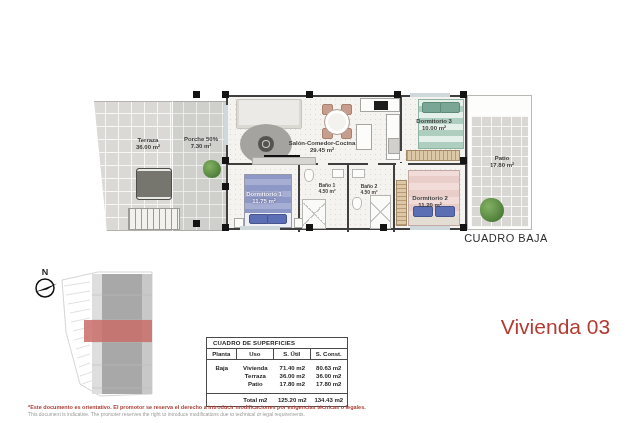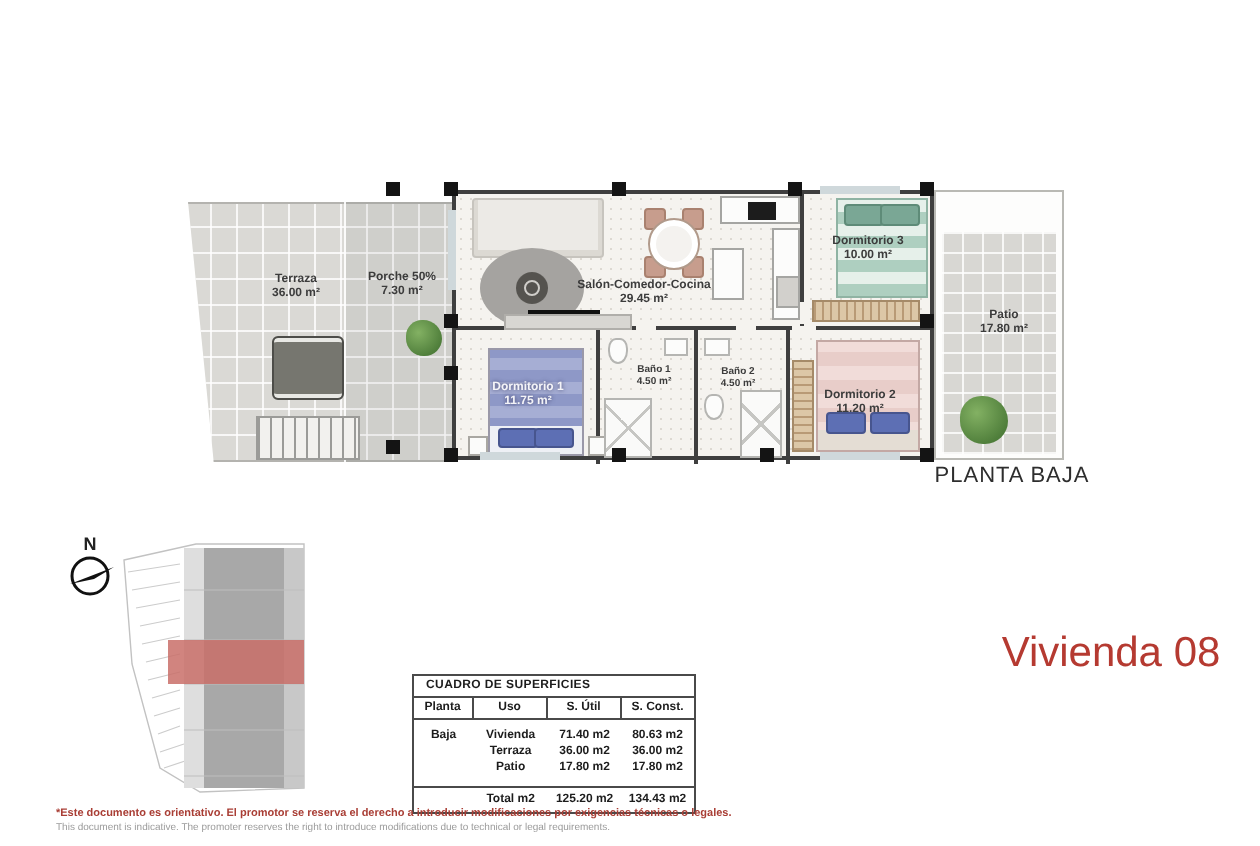--- a/index.html
+++ b/index.html
@@ -234,37 +234,37 @@
   </div>
   <div class="rlabel tiny" style="left:349px;top:183px;width:40px;">
     <div>Baño 2</div>
       <div class="area">4.50 m²</div>
   </div>
   <div class="rlabel" style="left:400px;top:195px;width:60px;">
     <div>Dormitorio 2</div>
       <div class="area">11.20 m²</div>
   </div>
 
-  <div class="abs plan-title">PLANTA BAJA</div>
+  <div class="abs plan-title">CUADRO BAJA</div>
 
   <svg class="abs siteplan" width="128" height="142" viewBox="0 0 128 142">
     <text x="17" y="13" font-size="9" font-weight="bold" fill="#222" text-anchor="middle" font-family="Liberation Sans, sans-serif">N</text>
     <circle cx="17" cy="26" r="9" fill="#fff" stroke="#111" stroke-width="1.5"></circle>
     <polygon points="7,30 29,21.5 19,27.5" fill="#111"></polygon>
 
     <polygon points="34,18 70,10 124,10 124,132 72,134 52,122 38,70" fill="#ffffff" stroke="#c2c2c2" stroke-width="0.7"></polygon>
     <path d="M36,24 L62,20 M38,33 L62,29 M40,42 L62,38 M42,51 L62,47 M43,60 L62,56 M45,69 L62,65 M46,78 L62,74 M48,87 L62,83 M49,96 L62,92 M51,105 L62,101 M52,114 L64,110 M54,122 L66,118" stroke="#cccccc" stroke-width="0.6" fill="none"></path>
     <rect x="64" y="12" width="10" height="120" fill="#dedede"></rect>
     <rect x="74" y="12" width="40" height="120" fill="#a8a8a8"></rect>
     <rect x="114" y="12" width="10" height="120" fill="#c8c8c8"></rect>
     <path d="M64,33 L124,33 M64,58 L124,58 M64,80 L124,80 M64,103 L124,103 M64,126 L124,126" stroke="#bdbdbd" stroke-width="0.6"></path>
     <rect x="56" y="58" width="68" height="22" opacity="0.85" fill="#c96f68"></rect>
   </svg>
 
-  <div class="abs unit-title">Vivienda 08</div>
+  <div class="abs unit-title">Vivienda 03</div>
 
   <div class="abs surface-table">
     <div class="st-title">CUADRO DE SUPERFICIES</div>
     <div class="st-row st-head">
       <div class="st-cell c1">Planta</div>
       <div class="st-cell c2">Uso</div>
       <div class="st-cell c3">S. Útil</div>
       <div class="st-cell c4">S. Const.</div>
     </div>
     <div class="st-body">

